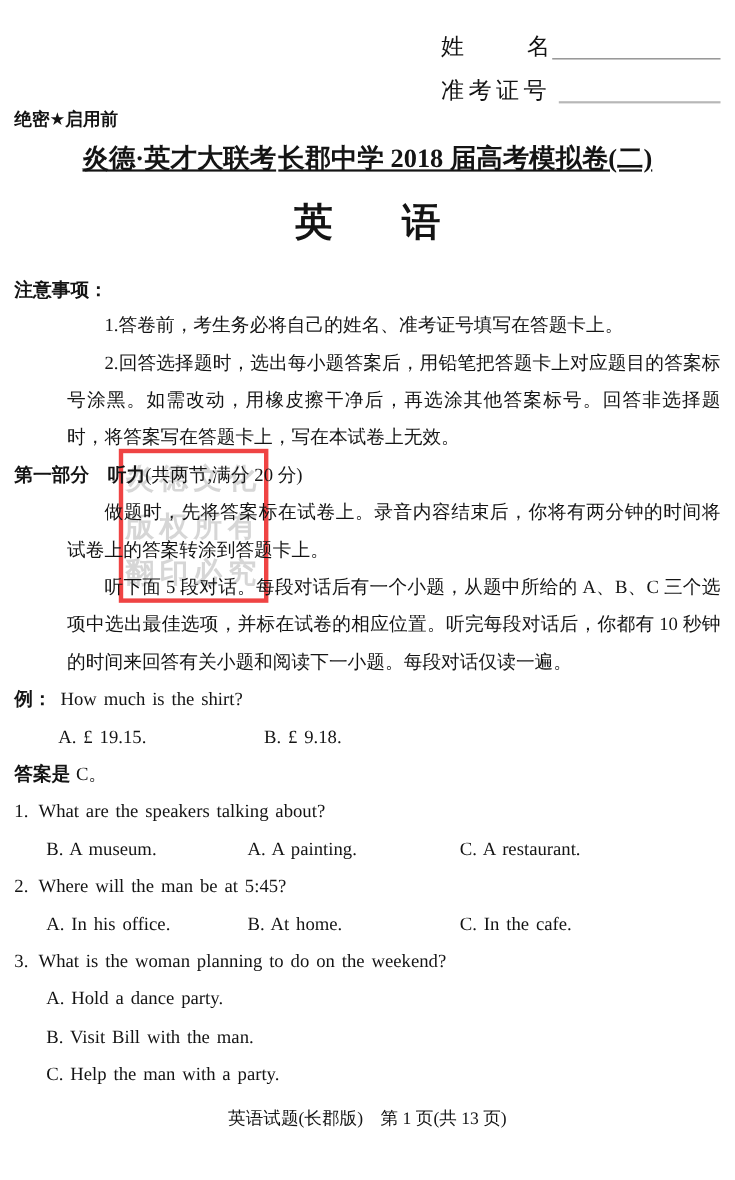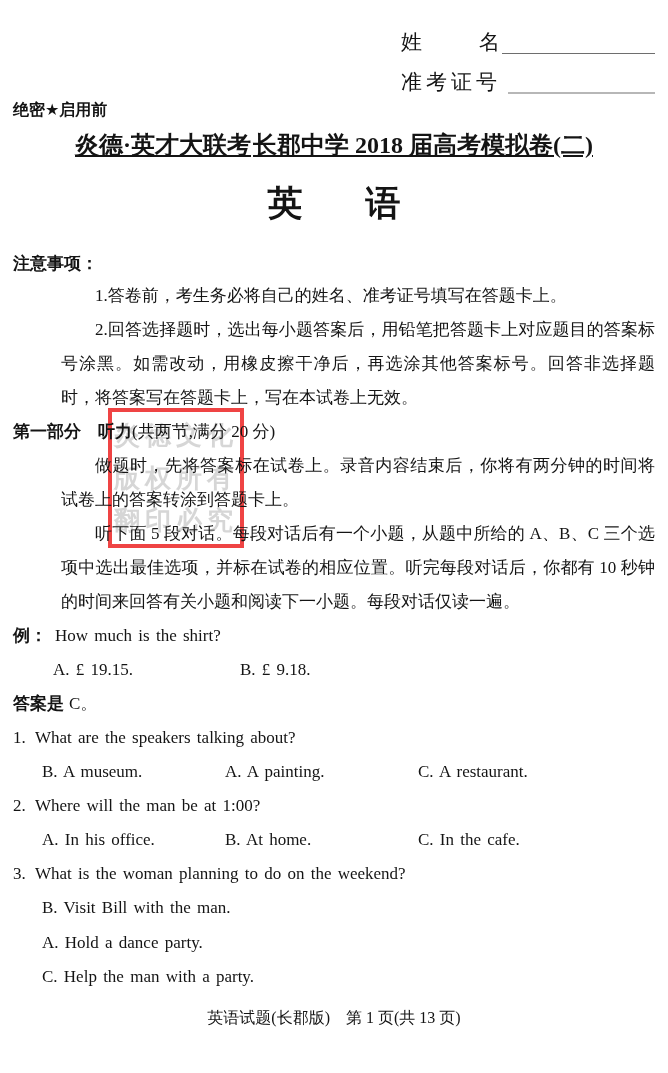--- a/index.html
+++ b/index.html
@@ -136,30 +136,30 @@
 
     <div class="q-line"><span class="zh-bold">答案是</span><span class="ans">C。</span></div>
 
     <div class="q-line en"><span class="q-num">1.</span><span>What are the speakers talking about?</span></div>
     <div class="opt-row en">
       <span>B. A museum.</span>
       <span>A. A painting.</span>
       <span>C. A restaurant.</span>
     </div>
 
-    <div class="q-line en"><span class="q-num">2.</span><span>Where will the man be at 1:00?</span></div>
+    <div class="q-line en"><span class="q-num">2.</span><span>Where will the man be at 5:45?</span></div>
     <div class="opt-row en">
       <span>A. In his office.</span>
       <span>B. At home.</span>
       <span>C. In the cafe.</span>
     </div>
 
     <div class="q-line en"><span class="q-num">3.</span><span>What is the woman planning to do on the weekend?</span></div>
     <div class="opt-col en">
+      <div>A. Hold a dance party.</div>
       <div>B. Visit Bill with the man.</div>
-      <div>A. Hold a dance party.</div>
       <div>C. Help the man with a party.</div>
     </div>
 
     <div class="footer">英语试题(长郡版)　第 1 页(共 13 页)</div>
 
   </div>
 </div>
 
 </body></html>

